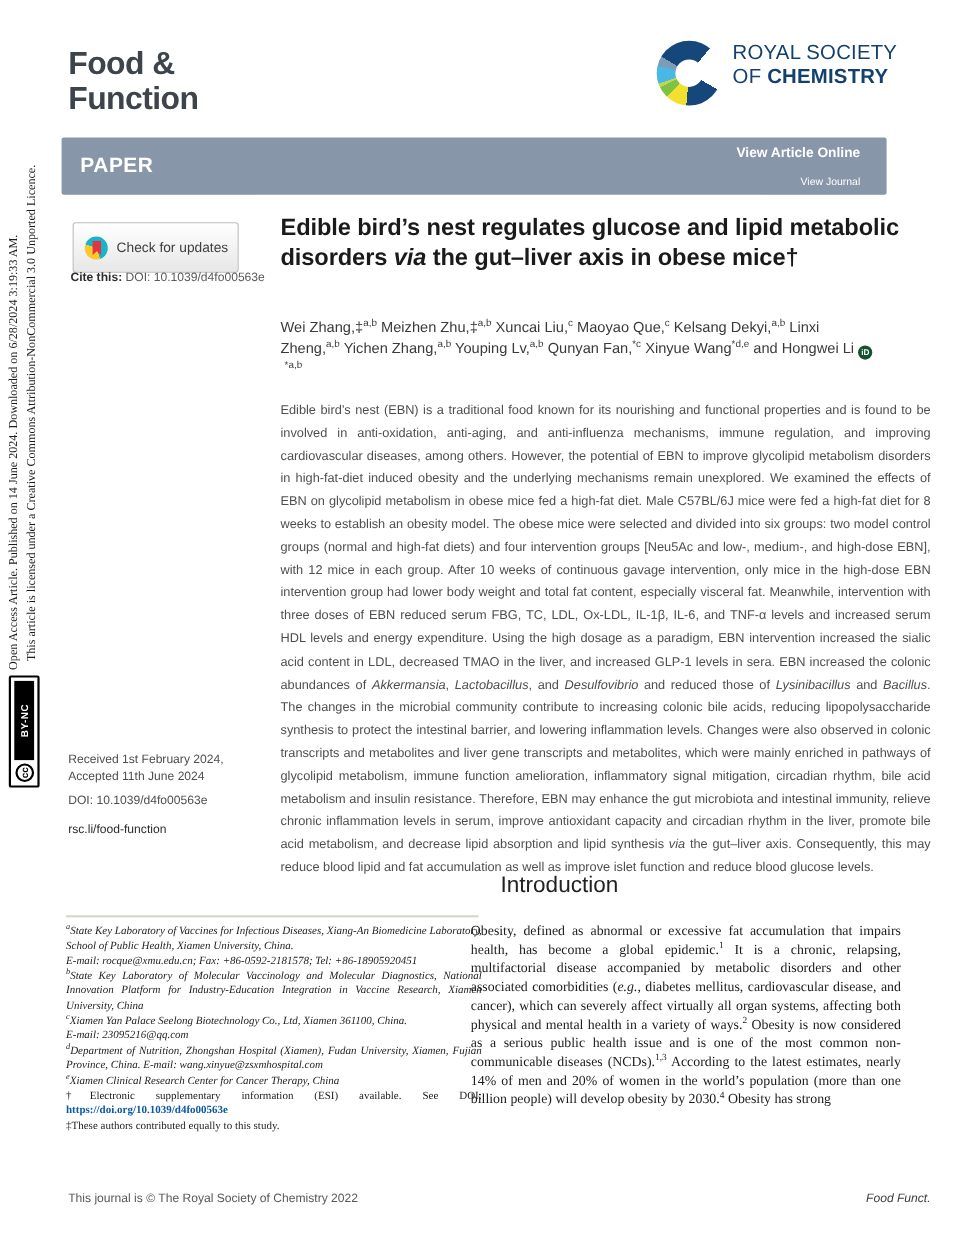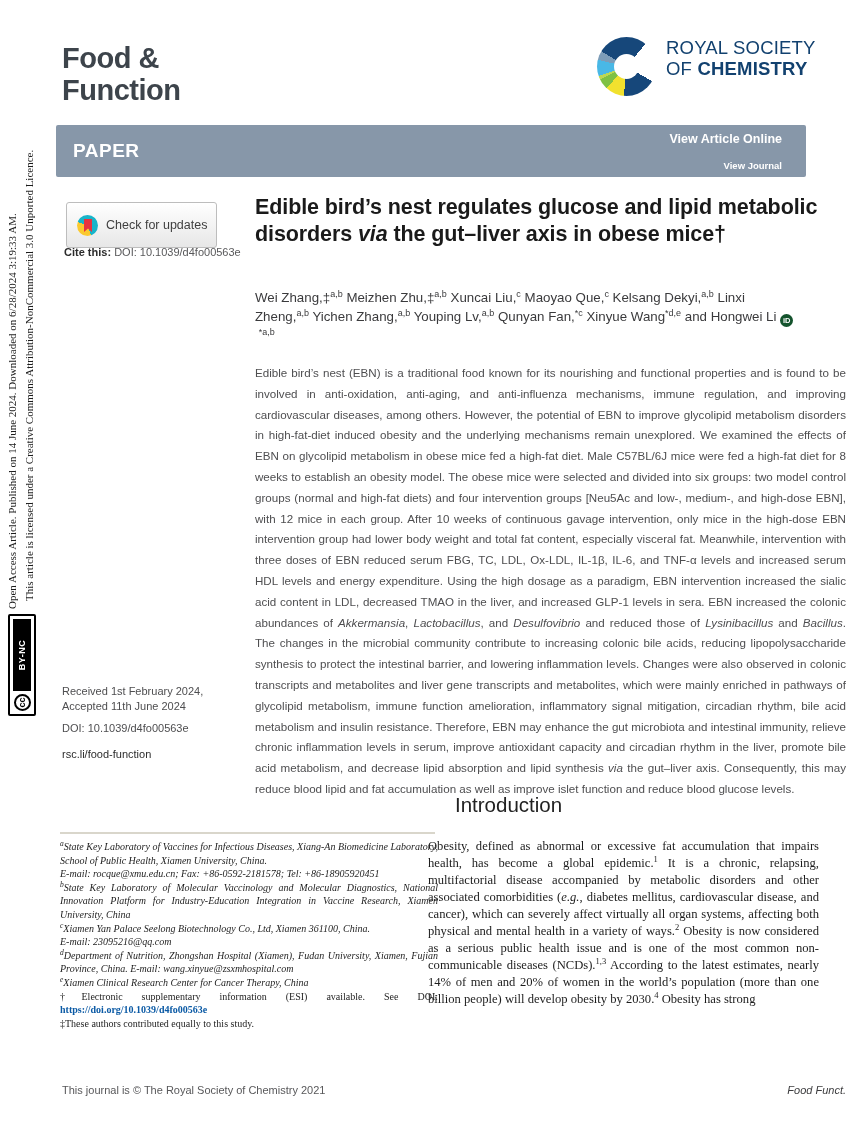--- a/index.html
+++ b/index.html
@@ -32,21 +32,21 @@
   .rsc-c-hole { position:absolute; left:17px; top:17px; width:25px; height:25px; background:#fff; border-radius:50%; }
   .rsc-text { font-size:18.5px; color:#12416f; line-height:21px; letter-spacing:.2px; }
 
   
   .banner { position:absolute; left:56px; top:125px; width:750px; height:52px; background:#8797a9;
             border-radius:2px; display:flex; align-items:center; justify-content:space-between;
             padding:0 24px 0 17px; }
   .banner-type { color:#fff; font-size:19px; font-weight:bold; letter-spacing:.5px; }
   .banner-links { text-align:right; }
   .banner-vao { display:block; color:#fff; font-size:12.5px; font-weight:bold; text-decoration:none; cursor:pointer; }
-  .banner-vj  { display:block; color:#fff; font-size:9.5px; font-weight:bold; margin-top:14px; text-decoration:none; cursor:pointer; }
+  .banner-vj  { display:block; color:#fff; font-size:9.5px; font-weight:normal; margin-top:14px; text-decoration:none; cursor:pointer; }
 
   
   .check-updates { position:absolute; left:66px; top:202px; width:151px; height:46px; border:1px solid #bdbdbd;
                    border-radius:3px; background:linear-gradient(#ffffff,#e7e7e7); display:flex;
                    align-items:center; gap:8px; padding:0 10px; cursor:pointer; }
   .cm-icon { position:relative; width:21px; height:21px; border-radius:50%; flex:0 0 auto;
              background:conic-gradient(from 160deg, #fbc92f 0deg 130deg, #18b4c9 130deg 360deg); }
   .cm-bookmark { position:absolute; left:6.5px; top:4px; width:8px; height:13px; }
   .cu-label { font-size:12.5px; color:#3f3f3f; white-space:nowrap; }
   .cite-line { position:absolute; left:64px; top:246px; font-size:11px; color:#58585a; }
@@ -161,17 +161,17 @@
       <div class="fn fn-italic"><sup class="fn-marker">d</sup>Department of Nutrition, Zhongshan Hospital (Xiamen), Fudan University, Xiamen, Fujian Province, China. E-mail: wang.xinyue@zsxmhospital.com</div>
       <div class="fn fn-italic"><sup class="fn-marker">e</sup>Xiamen Clinical Research Center for Cancer Therapy, China</div>
       <div class="fn"><span class="fn-marker">†</span>Electronic supplementary information (ESI) available. See DOI: <a class="fn-link">https://doi.org/10.1039/d4fo00563e</a></div>
       <div class="fn"><span class="fn-marker">‡</span>These authors contributed equally to this study.</div>
     </div>
 
   <h2 class="intro-head">Introduction</h2>
   <p class="intro-body">Obesity, defined as abnormal or excessive fat accumulation that impairs health, has become a global epidemic.<sup>1</sup> It is a chronic, relapsing, multifactorial disease accompanied by metabolic disorders and other associated comorbidities (<i>e.g.</i>, diabetes mellitus, cardiovascular disease, and cancer), which can severely affect virtually all organ systems, affecting both physical and mental health in a variety of ways.<sup>2</sup> Obesity is now considered as a serious public health issue and is one of the most common non-communicable diseases (NCDs).<sup>1,3</sup> According to the latest estimates, nearly 14% of men and 20% of women in the world’s population (more than one billion people) will develop obesity by 2030.<sup>4</sup> Obesity has strong</p>
 
   <div class="footer">
-    <span>This journal is © The Royal Society of Chemistry 2021</span>
+    <span>This journal is © The Royal Society of Chemistry 2022</span>
     <span class="footer-right">Food Funct.</span>
   </div>
 
 </div>
 
 </body></html>

